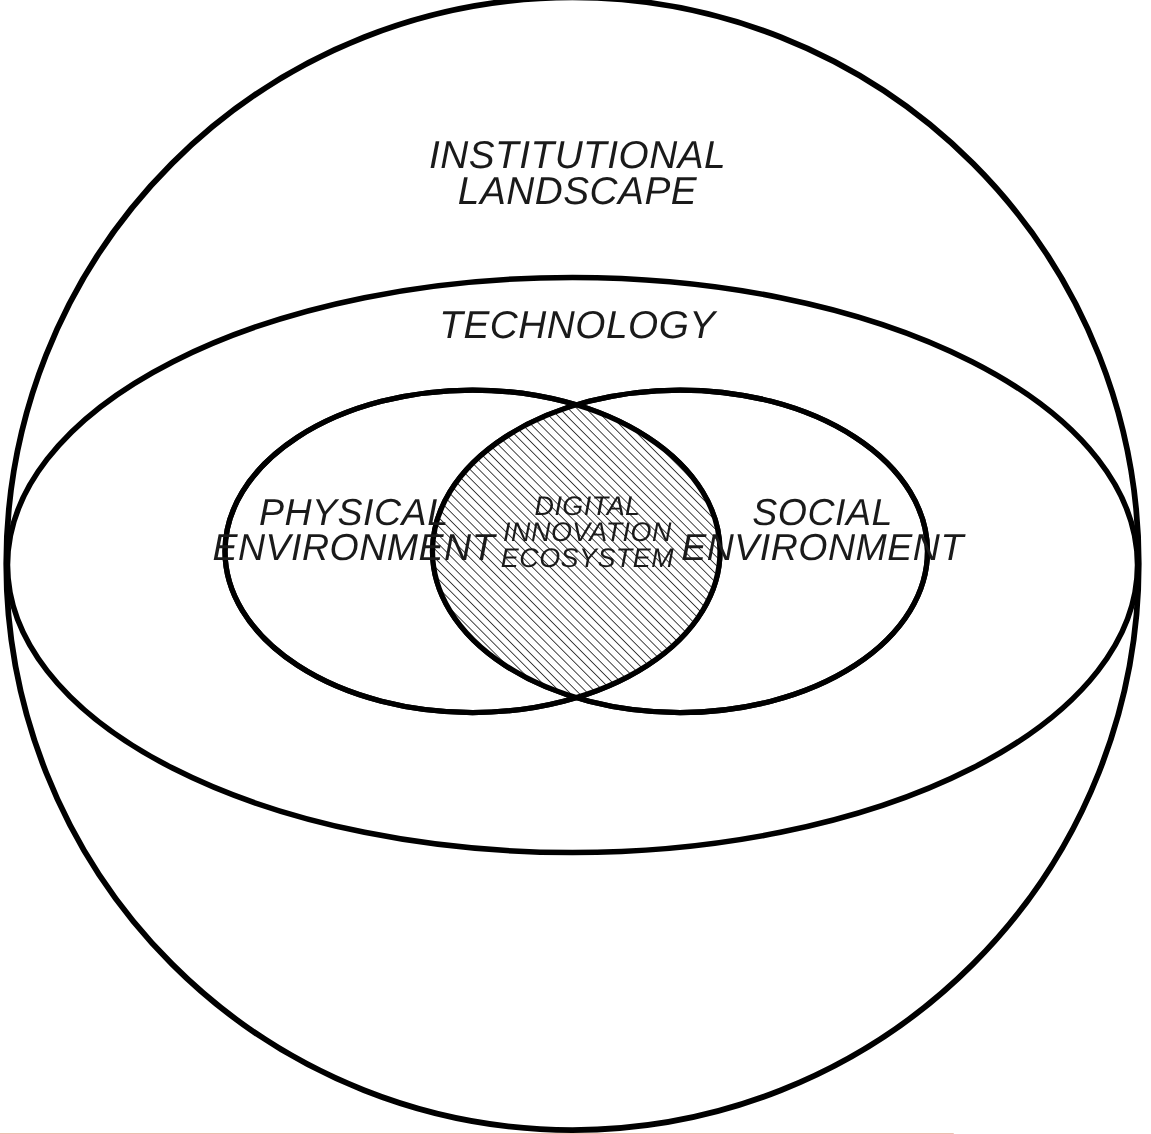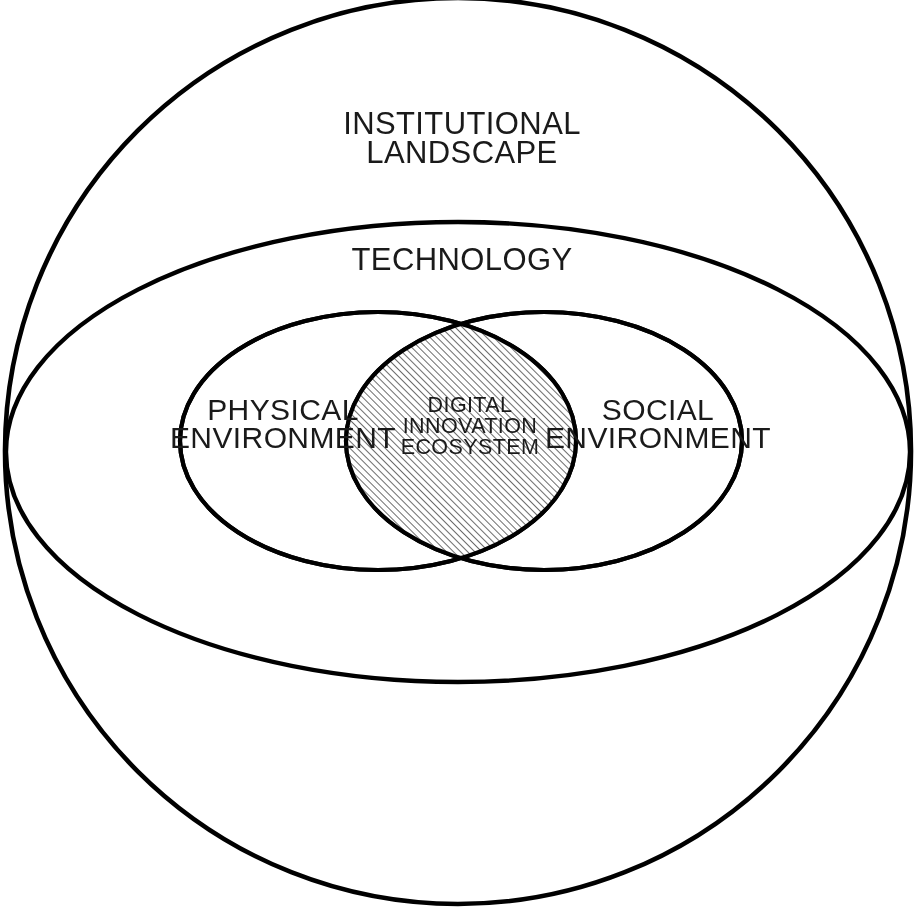--- a/index.html
+++ b/index.html
@@ -12,20 +12,21 @@
     width: 921px;
     height: 907px;
     font-family: "Liberation Sans", sans-serif;
     overflow: hidden;
   }
   #diagram-root {
     position: relative;
     width: 763px;
     height: 907px;
     background: #c2410c;
+    font-style: italic;
   }
   svg#venn-svg {
     display: block;
     width: 921px;
     height: 907px;
   }
   .shape-outline {
     fill: none;
     stroke: #000000;
   }

